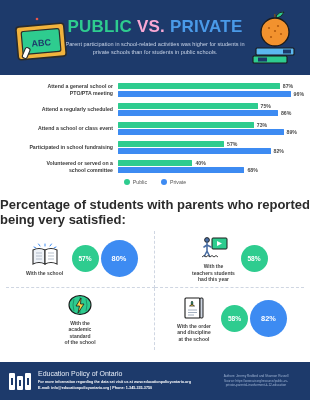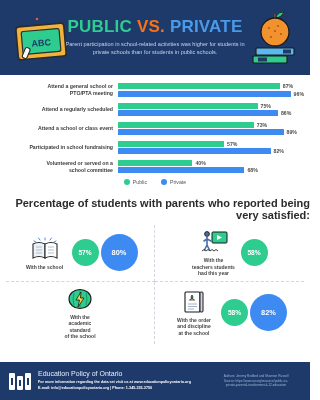--- a/index.html
+++ b/index.html
@@ -19,21 +19,21 @@
     display:flex;
     align-items:center;
     justify-content:center;
   }
   .header-center { text-align:center; width:190px; margin:0 auto; }
   .title {
     font-size:17px; font-weight:bold; letter-spacing:0.2px;
     line-height:1.05; white-space:nowrap;
   }
   .t-public  { color:#2ecc8f; }
-  .t-vs      { color:#f97316; }
+  .t-vs      { color:#f9a8d4; }
   .t-private { color:#4a9ae8; }
   .subtitle {
     color:#ffffff; font-size:9.2px; font-weight:bold;
     margin-top:4px; line-height:1.1;
   }
   .blurb {
     color:#c6d2e6; font-size:5.6px; line-height:1.55;
     margin-top:4px;
   }
 
@@ -65,21 +65,21 @@
     margin-top:3px; margin-bottom:2px;
   }
   .legend-item { display:flex; align-items:center; gap:3px; }
   .dot { width:6px; height:6px; border-radius:50%; }
   .dot.public  { background:#2ecc8f; }
   .dot.private { background:#3d8bf2; }
   .legend-label { font-size:5.2px; color:#555; }
 
   
   .sat-heading {
-    text-align:right; font-size:11px; font-weight:bold;
+    text-align:left; font-size:13px; font-weight:bold;
     color:#2b2b2b; margin:8px 0 4px 0;
   }
   .grid {
     display:grid; grid-template-columns:1fr 1fr;
     padding:0 6px;
   }
   .cell {
     display:flex; align-items:center; justify-content:center;
     gap:5px; padding:4px 2px; position:relative;
   }

